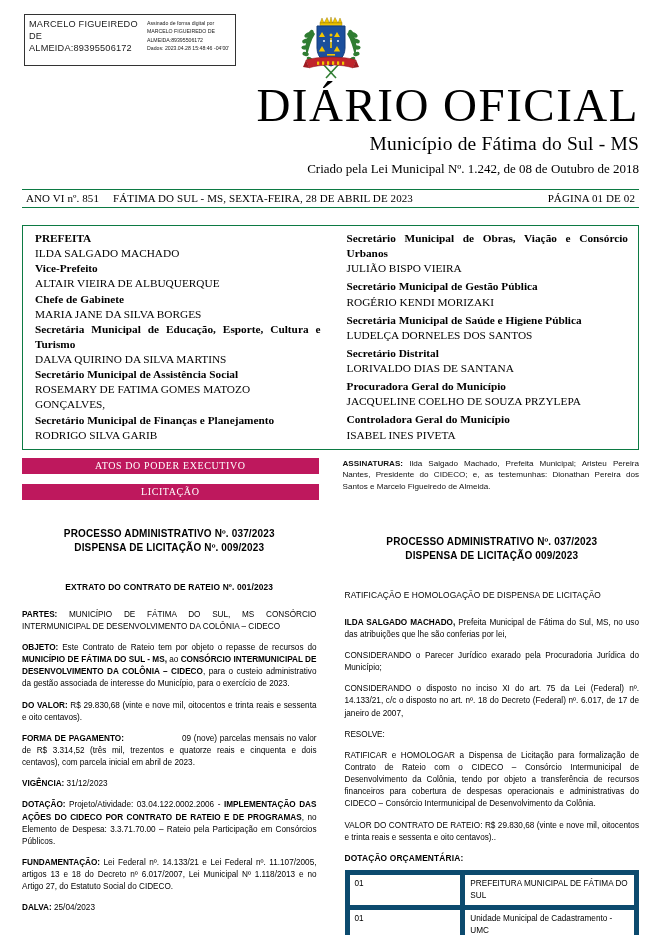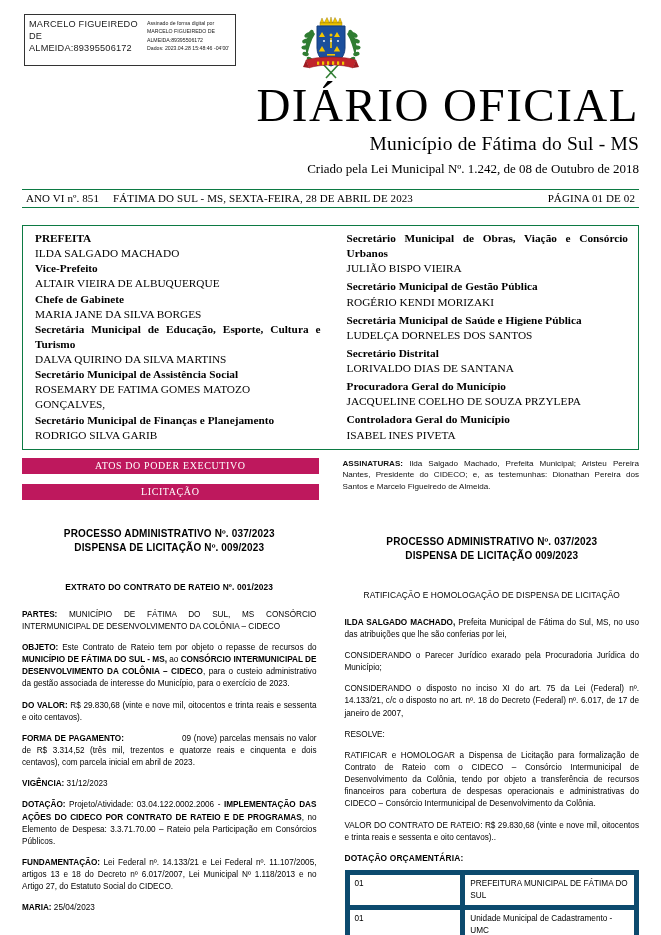--- a/index.html
+++ b/index.html
@@ -187,21 +187,21 @@
   .section-head {
     font-weight: bold;
     font-size: 8.4px;
     letter-spacing: .15px;
     text-align: center;
   }
   .section-head.left-align { text-align: center; }
   .plain-head {
     font-size: 8.4px;
     letter-spacing: .1px;
-    text-align: center;
+    text-align: left;
   }
   p.body {
     font-size: 8.2px;
     line-height: 1.48;
     text-align: justify;
     margin: 0 0 9px 0;
   }
   p.body b { font-weight: bold; }
   .spacer-sm { height: 9px; }
   .spacer-md { height: 17px; }
@@ -384,21 +384,21 @@
       <p class="body"><b>DO VALOR:</b><span> R$ 29.830,68 (vinte e nove mil, oitocentos e trinta reais e sessenta e oito centavos).</span></p>
 
       <p class="body"><b>FORMA DE PAGAMENTO:</b><span class="wide-gap"></span><span>09 (nove) parcelas mensais no valor de R$ 3.314,52 (três mil, trezentos e quatorze reais e cinquenta e dois centavos), com parcela inicial em abril de 2023.</span></p>
 
       <p class="body"><b>VIGÊNCIA:</b><span> 31/12/2023</span></p>
 
       <p class="body"><b>DOTAÇÃO:</b><span> Projeto/Atividade: 03.04.122.0002.2006 - </span><b>IMPLEMENTAÇÃO DAS AÇÕES DO CIDECO POR CONTRATO DE RATEIO E DE PROGRAMAS</b><span>, no Elemento de Despesa: 3.3.71.70.00 – Rateio pela Participação em Consórcios Públicos.</span></p>
 
       <p class="body"><b>FUNDAMENTAÇÃO:</b><span> Lei Federal nº. 14.133/21 e Lei Federal nº. 11.107/2005, artigos 13 e 18 do Decreto nº 6.017/2007, Lei Municipal Nº 1.118/2013 e no Artigo 27, do Estatuto Social do CIDECO.</span></p>
 
-      <p class="body"><b>MARIA:</b><span>  25/04/2023</span></p>
+      <p class="body"><b>DALVA:</b><span>  25/04/2023</span></p>
     </div>
 
     <div class="col right">
       <div class="spacer-md"></div>
       <div class="proc-head">
         <div>PROCESSO ADMINISTRATIVO Nº. 037/2023</div>
         <div>DISPENSA DE LICITAÇÃO 009/2023</div>
       </div>
 
       <div class="spacer-lg"></div>

